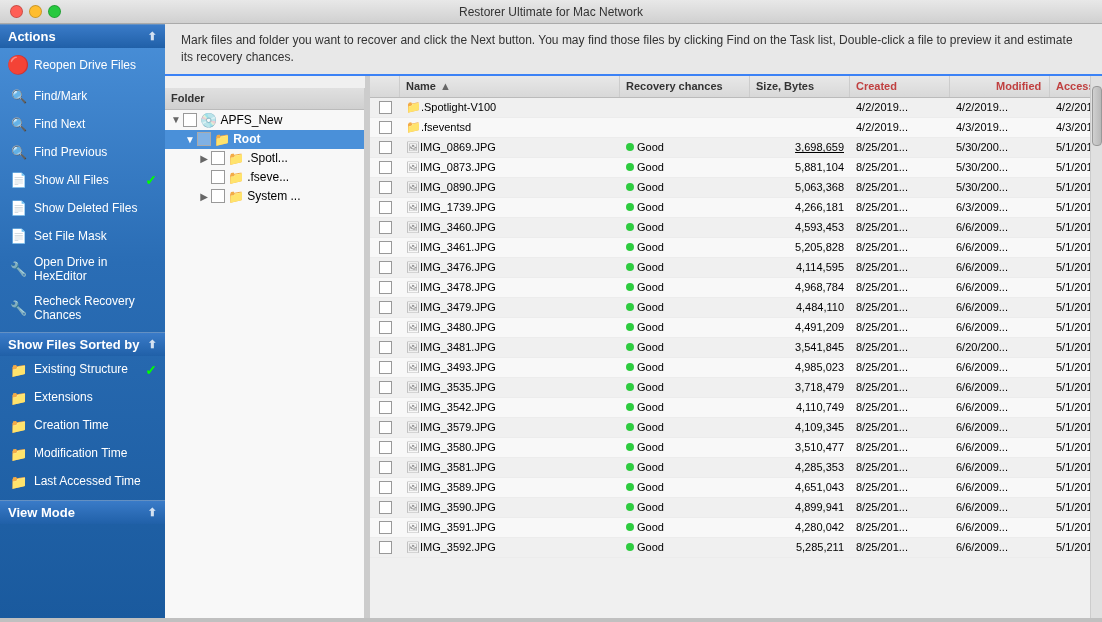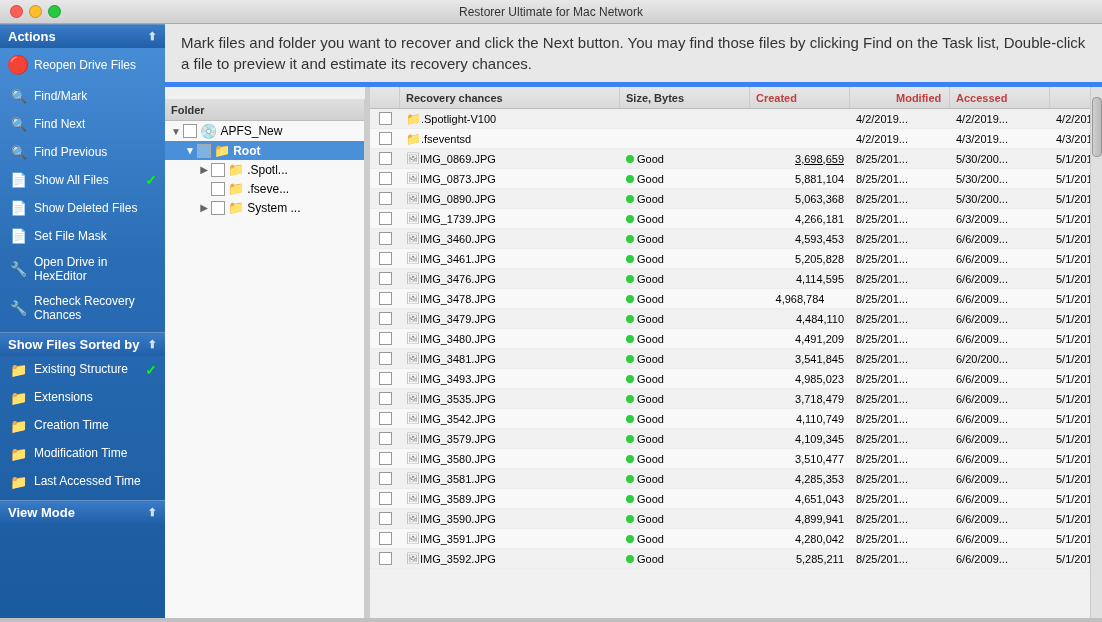--- a/index.html
+++ b/index.html
@@ -63,23 +63,23 @@
     .sidebar-item .label { flex: 1; line-height: 1.2; }
     .sidebar-item .checkmark { color: #00ff00; font-weight: bold; font-size: 14px; margin-left: auto; }
 
     
     .content-area { flex: 1; display: flex; flex-direction: column; background: #f0f0f0; overflow: hidden; }
 
     
     .info-bar {
       background: #e8e8e8;
       padding: 8px 16px;
-      font-size: 15px;
+      font-size: 12px;
       color: #333;
-      border-bottom: 5px solid #3b82f6;
+      border-bottom: 2px solid #3b82f6;
       line-height: 1.4;
     }
 
     
     .file-browser { display: flex; flex: 1; overflow: hidden; }
 
     
     .folder-tree {
       width: 200px;
       background: #f8f8f8;
@@ -342,20 +342,24 @@
         </div>
 
       </div>
 
       <div class="resize-handle"></div>
 
       <div class="file-list-panel">
 
         <div class="file-list-header">
           <div></div>
+          <div>
+            <span>Name</span>
+            <span class="sort-arrow">▲</span>
+          </div>
           <div>
             <span>Recovery chances</span>
           </div>
           <div>
             <span>Size, Bytes</span>
           </div>
           <div style="color:#c04040; font-weight:bold;">
             <span>Created</span>
           </div>
           <div style="color:#c04040; font-weight:bold;margin-left:40px;">
@@ -535,21 +539,21 @@
       <div class="file-name-cell">
         <span style="color:#888; font-size:11px;">🖼</span>
         <span>IMG_3478.JPG</span>
       </div>
       <div>
                 <div class="recovery-good">
                   <span class="dot-good"></span>
                   <span>Good</span>
                 </div>
               </div>
-      <div style="text-align:center;">4,968,784</div>
+      <div style="text-align:right;">4,968,784</div>
       <div>8/25/201...</div>
       <div>6/6/2009...</div>
       <div>5/1/2019...</div>
     </div>
             <div class="file-row">
       <div class="checkbox-cell">
         <span style="width:13px;height:13px;border:1px solid #999;background:white;display:inline-block;"></span>
       </div>
       <div class="file-name-cell">
         <span style="color:#888; font-size:11px;">🖼</span>

